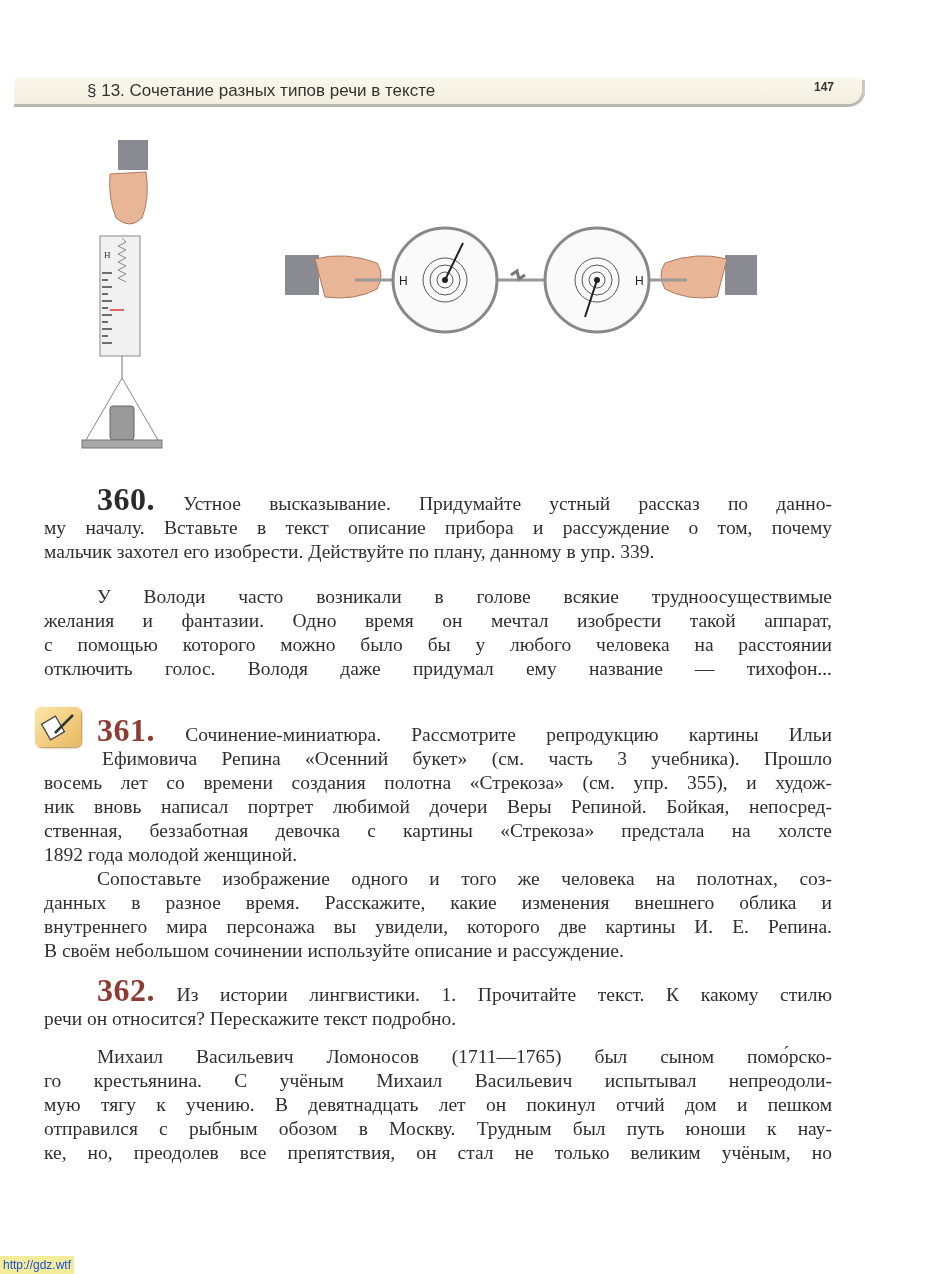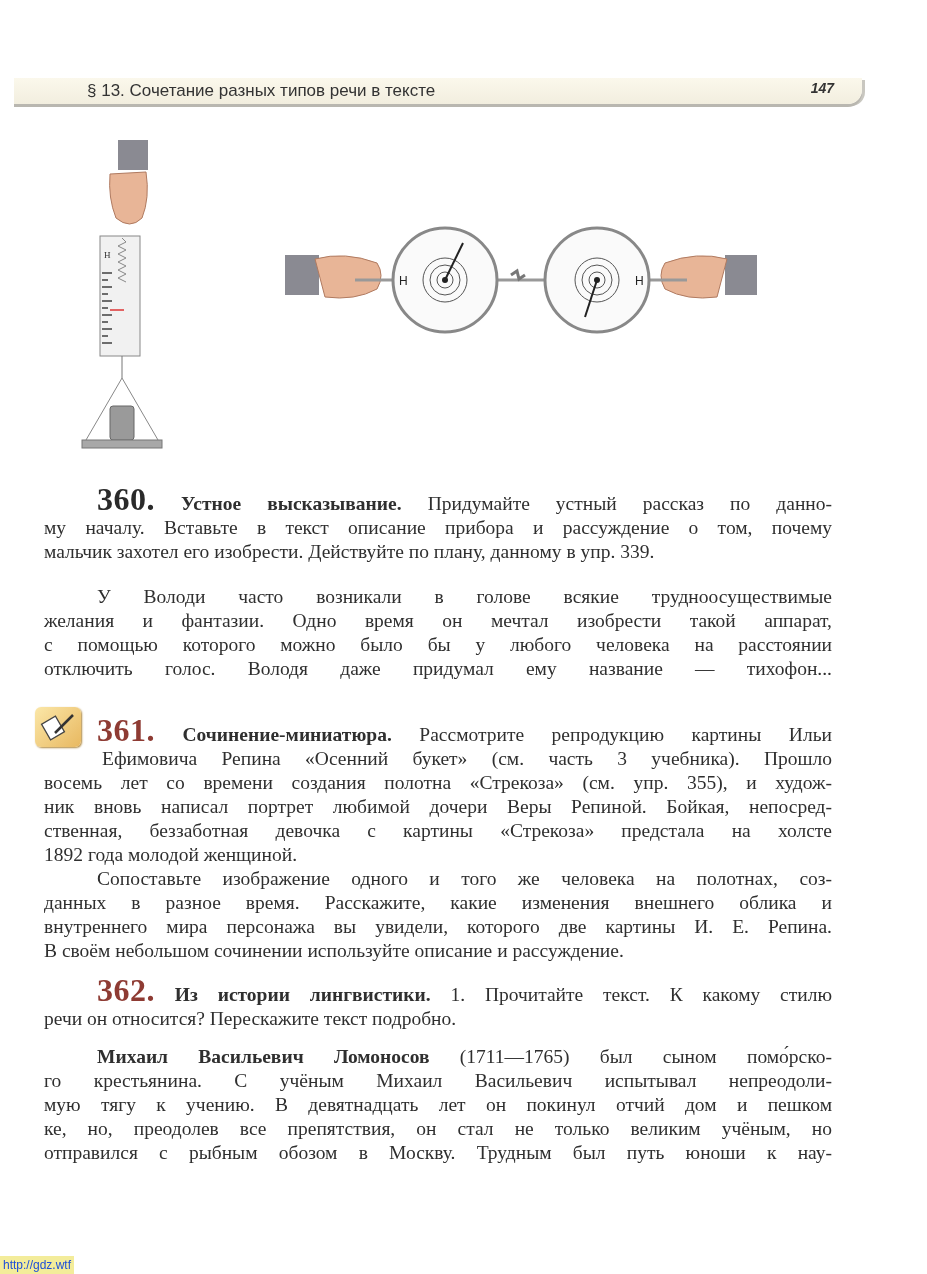--- a/index.html
+++ b/index.html
@@ -13,31 +13,31 @@
     background:linear-gradient(#fbf8ec,#f2eedf);
     border-radius:0 0 14px 0;
     box-shadow:0 3px 0 #b9b7b0, 3px 2px 0 #c9c7c0;
   }
   .header-title {
     position:absolute; left:26px; top:3px;
     font-family:"Liberation Sans","DejaVu Sans",sans-serif; font-size:17px; color:#333;margin-left:47px;
   }
   .header-page {
     position:absolute; right:28px; top:2px;
-    font-family:"Liberation Sans","DejaVu Sans",sans-serif; font-size:14px; font-weight:bold; color:#333;font-style:italic;
+    font-family:"Liberation Sans","DejaVu Sans",sans-serif; font-size:12px; font-weight:bold; color:#333;
   }
   .fig { position:absolute; }
   .para {
     position:absolute; left:44px; width:788px;
     font-size:19.5px; line-height:24px; text-align:justify; color:#2f2f2f;
   }
   .num { font-size:32px; font-weight:bold; letter-spacing:0.5px; }
   .num.dark { color:#2a2a2a; }
   .num.red { color:#8e3b33; }
-  .bold { font-weight:bold; }
+  .bold { font-weight:normal; }
   .line { display:block; text-align:justify; text-align-last:justify; white-space:nowrap; }
   .line.last { text-align-last:left; }
   .task-icon {
     position:absolute; left:35px; top:707px; width:46px; height:40px;
     border-radius:6px; background:linear-gradient(135deg,#fbe7a8,#e8b860);
     box-shadow:1px 1px 2px #b08a40;
   }
   .footer-link {
     position:absolute; left:0; top:1256px; height:18px; padding:0 3px;
     background:#f3ec9a; font-family:"Liberation Sans","DejaVu Sans",sans-serif;
@@ -149,17 +149,17 @@
     <span class="bold">Из истории лингвистики.</span><span> 1. Прочитайте текст. К какому стилю</span>
   </span>
   <span class="line last">речи он относится? Перескажите текст подробно.</span>
 </div>
 <div class="para" style="top:1045px">
   <span class="line" style="padding-left:53px">
     <span class="bold">Михаил Васильевич Ломоносов</span><span> (1711—1765) был сыном помо́рско-</span>
   </span>
   <span class="line">го крестьянина. С учёным Михаил Васильевич испытывал непреодоли-</span>
   <span class="line">мую тягу к учению. В девятнадцать лет он покинул отчий дом и пешком</span>
+  <span class="line">отправился с рыбным обозом в Москву. Трудным был путь юноши к нау-</span>
   <span class="line">ке, но, преодолев все препятствия, он стал не только великим учёным, но</span>
-  <span class="line">отправился с рыбным обозом в Москву. Трудным был путь юноши к нау-</span>
 </div>
 
 <a class="footer-link">http://gdz.wtf</a>
 
 </body></html>

